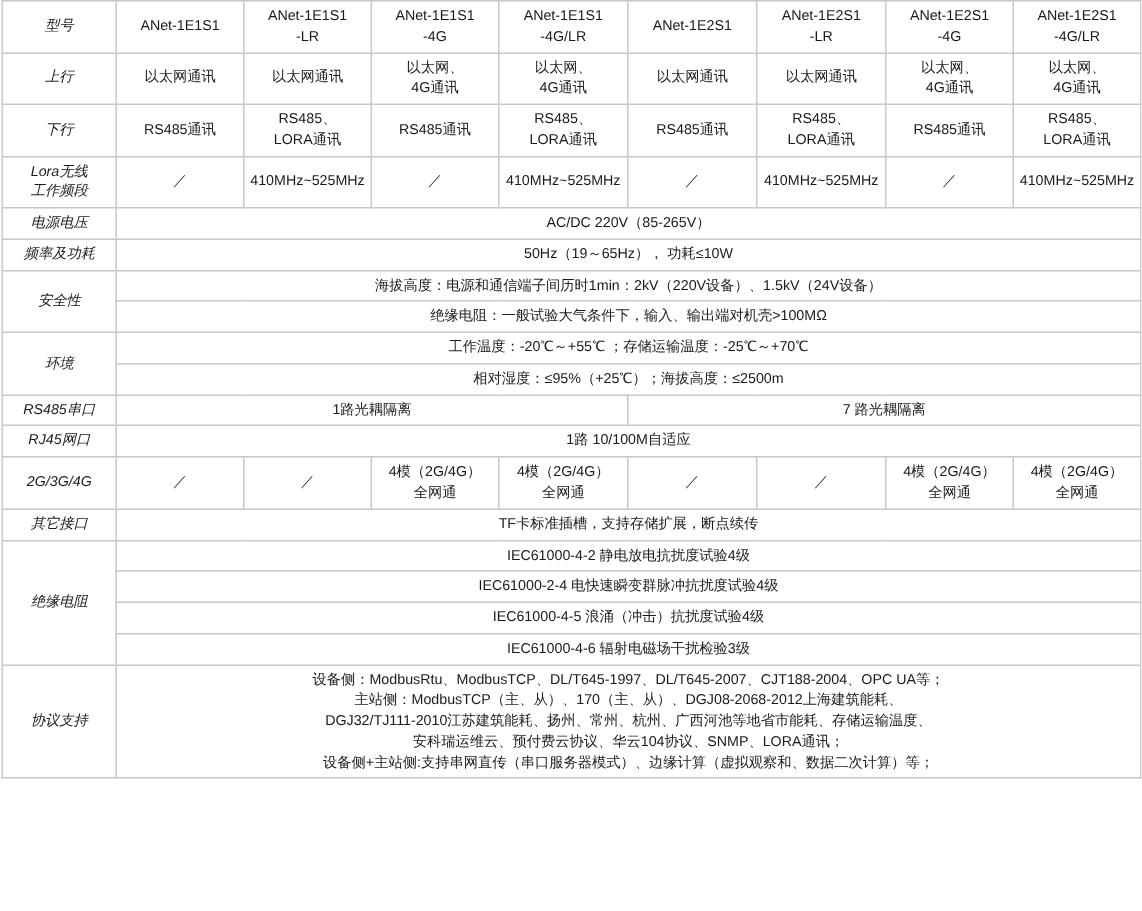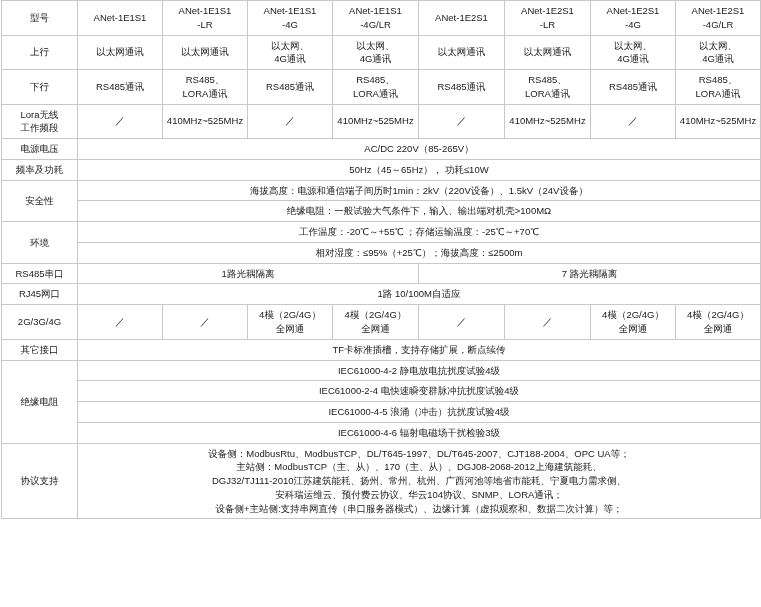--- a/index.html
+++ b/index.html
@@ -27,20 +27,21 @@
     font-size: 9.5px;
     line-height: 1.45;
     padding: 3px 2px;
     color: #1a1a1a;
     word-break: break-all;
   }
   td.rowhead {
     width: 76px;
     font-size: 10.5px;
     padding: 4px 2px;
+    font-style: italic;
   }
   td.modelcell {
     font-size: 10.5px;
     padding: 6px 2px;
   }
   td.colhead {
     font-size: 10px;
   }
   .proto-cell {
     text-align: left;
@@ -114,21 +115,21 @@
       <td>410MHz~525MHz</td>
     </tr>
 
     <tr>
       <td class="rowhead">电源电压</td>
       <td colspan="8" class="colhead">AC/DC 220V（85-265V）</td>
     </tr>
 
     <tr>
       <td class="rowhead">频率及功耗</td>
-      <td colspan="8" class="colhead">50Hz（45～65Hz）， 功耗≤10W</td>
+      <td colspan="8" class="colhead">50Hz（19～65Hz）， 功耗≤10W</td>
     </tr>
 
     <tr>
       <td class="rowhead" rowspan="2">安全性</td>
       <td colspan="8" class="colhead">海拔高度：电源和通信端子间历时1min：2kV（220V设备）、1.5kV（24V设备）</td>
     </tr>
     <tr>
       <td colspan="8" class="colhead">绝缘电阻：一般试验大气条件下，输入、输出端对机壳&gt;100MΩ</td>
     </tr>
 
@@ -180,19 +181,19 @@
     </tr>
     <tr>
       <td colspan="8" class="colhead">IEC61000-4-6 辐射电磁场干扰检验3级</td>
     </tr>
 
     <tr>
       <td class="rowhead">协议支持</td>
       <td colspan="8" class="proto-cell">
         <span class="proto-line">设备侧：ModbusRtu、ModbusTCP、DL/T645-1997、DL/T645-2007、CJT188-2004、OPC UA等；</span>
         <span class="proto-line">主站侧：ModbusTCP（主、从）、170（主、从）、DGJ08-2068-2012上海建筑能耗、</span>
-        <span class="proto-line">DGJ32/TJ111-2010江苏建筑能耗、扬州、常州、杭州、广西河池等地省市能耗、宁夏电力需求侧、</span>
+        <span class="proto-line">DGJ32/TJ111-2010江苏建筑能耗、扬州、常州、杭州、广西河池等地省市能耗、存储运输温度、</span>
         <span class="proto-line">安科瑞运维云、预付费云协议、华云104协议、SNMP、LORA通讯；</span>
         <span class="proto-line">设备侧+主站侧:支持串网直传（串口服务器模式）、边缘计算（虚拟观察和、数据二次计算）等；</span>
       </td>
     </tr>
   </tbody>
 </table>
 
 </body></html>

